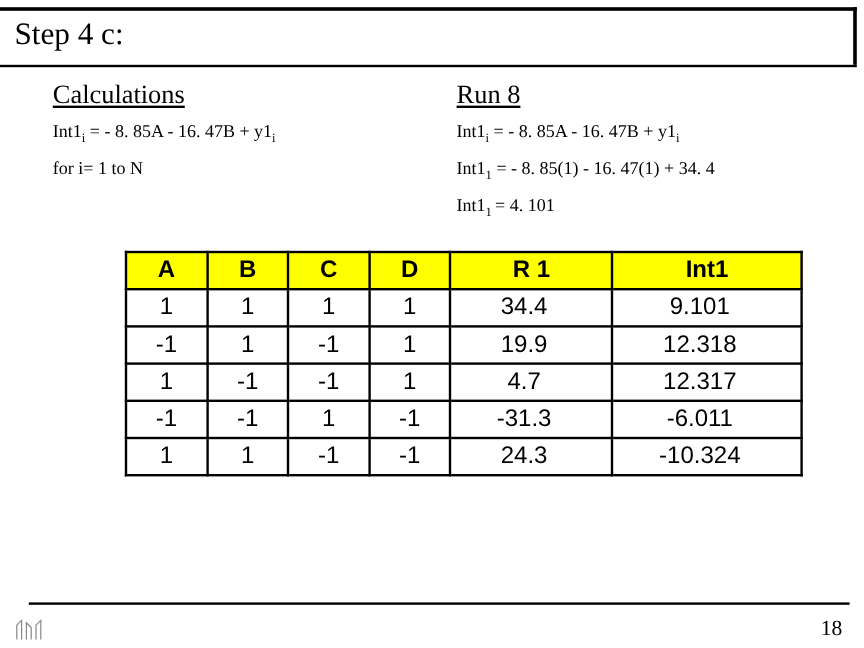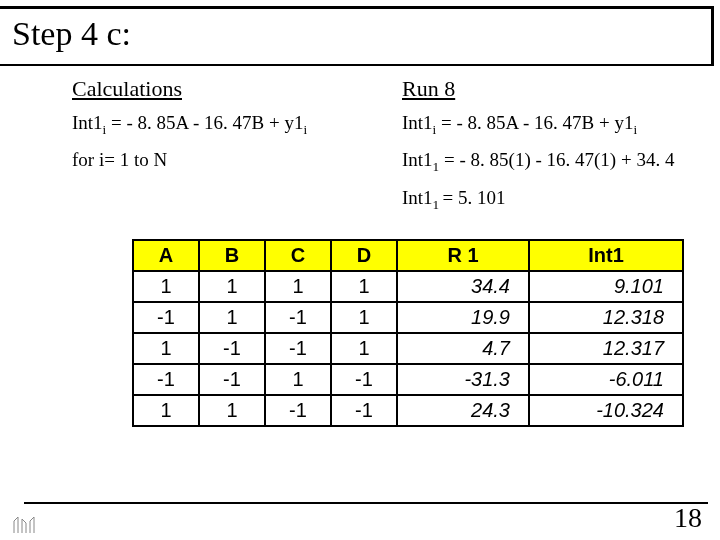--- a/index.html
+++ b/index.html
@@ -12,47 +12,46 @@
     position: relative;
     overflow: hidden;
   }
   .title-band {
     border-top: 3px solid #000;
     border-right: 3px solid #000;
     margin: 6px 6px 0 0;
     padding: 4px 0 8px 12px;
   }
   .title-band h1 {
-    font-size: 34px;
+    font-size: 26px;
     font-weight: 400;
     line-height: 1.25;
   }
   .title-underline {
     height: 2px;
     background: #000;
     margin: 0 6px 0 0;
   }
   .content {
-    padding: 10px 24px 0 44px;
-    margin-left: 28px;
+    padding: 10px 39px 0 44px;
   }
   .cols {
     display: flex;
     gap: 36px;
   }
   .col { flex: 1; }
   .col h2 {
     font-size: 22px;
     font-weight: 400;
     margin-bottom: 10px;
     text-decoration: underline;
   }
   .col h2.run { margin-left: 0; }
   .eq {
-    font-size: 19px;
+    font-size: 15px;
     margin-bottom: 12px;
     white-space: nowrap;
     font-family: Liberation Serif, serif;
   }
   sub { font-size: 0.7em; vertical-align: sub; }
   .tbl-wrap {
     margin: 14px 12px 0 60px;
   }
   table {
     border-collapse: collapse;
@@ -66,31 +65,31 @@
     border: 2px solid #000;
     text-align: center;
     font-family: Arial, Helvetica, sans-serif;
     font-size: 20px;
     padding: 3px 6px;
   }
   th {
     background: #ffff00;
     font-weight: 700;
   }
-  td.r { text-align: right; padding-right: 18px; font-style: italic; }
+  td.r { padding-right: 18px; }
   .footer-line {
     position: absolute;
     left: 24px; right: 12px; bottom: 36px;
     height: 2px; background: #000;
   }
   .pagenum {
     position: absolute;
     right: 18px;
     bottom: 6px;
-    font-size: 28px;
+    font-size: 18px;
     font-family: "Times New Roman", Times, serif;
   }
   .logo {
     position: absolute;
     left: 10px; bottom: 4px;
     font-size: 9px;
     color: #777;
     font-family: Georgia, serif;
     line-height: 1;
   }
@@ -117,21 +116,21 @@
     </div>
     <div class="col">
       <h2 class="run">Run 8</h2>
       <div class="eq">
         <span>Int1</span><sub>i</sub><span> = - 8. 85A - 16. 47B + y1</span><sub>i</sub>
       </div>
       <div class="eq">
         <span>Int1</span><sub>1</sub><span> = - 8. 85(1) - 16. 47(1) + 34. 4</span>
       </div>
       <div class="eq">
-        <span>Int1</span><sub>1 </sub><span>= 5. 101</span>
+        <span>Int1</span><sub>1 </sub><span>= 4. 101</span>
       </div>
     </div>
   </div>
 
   <div class="tbl-wrap">
     <table>
       <colgroup>
         <col class="fac">
           <col class="fac">
           <col class="fac">

